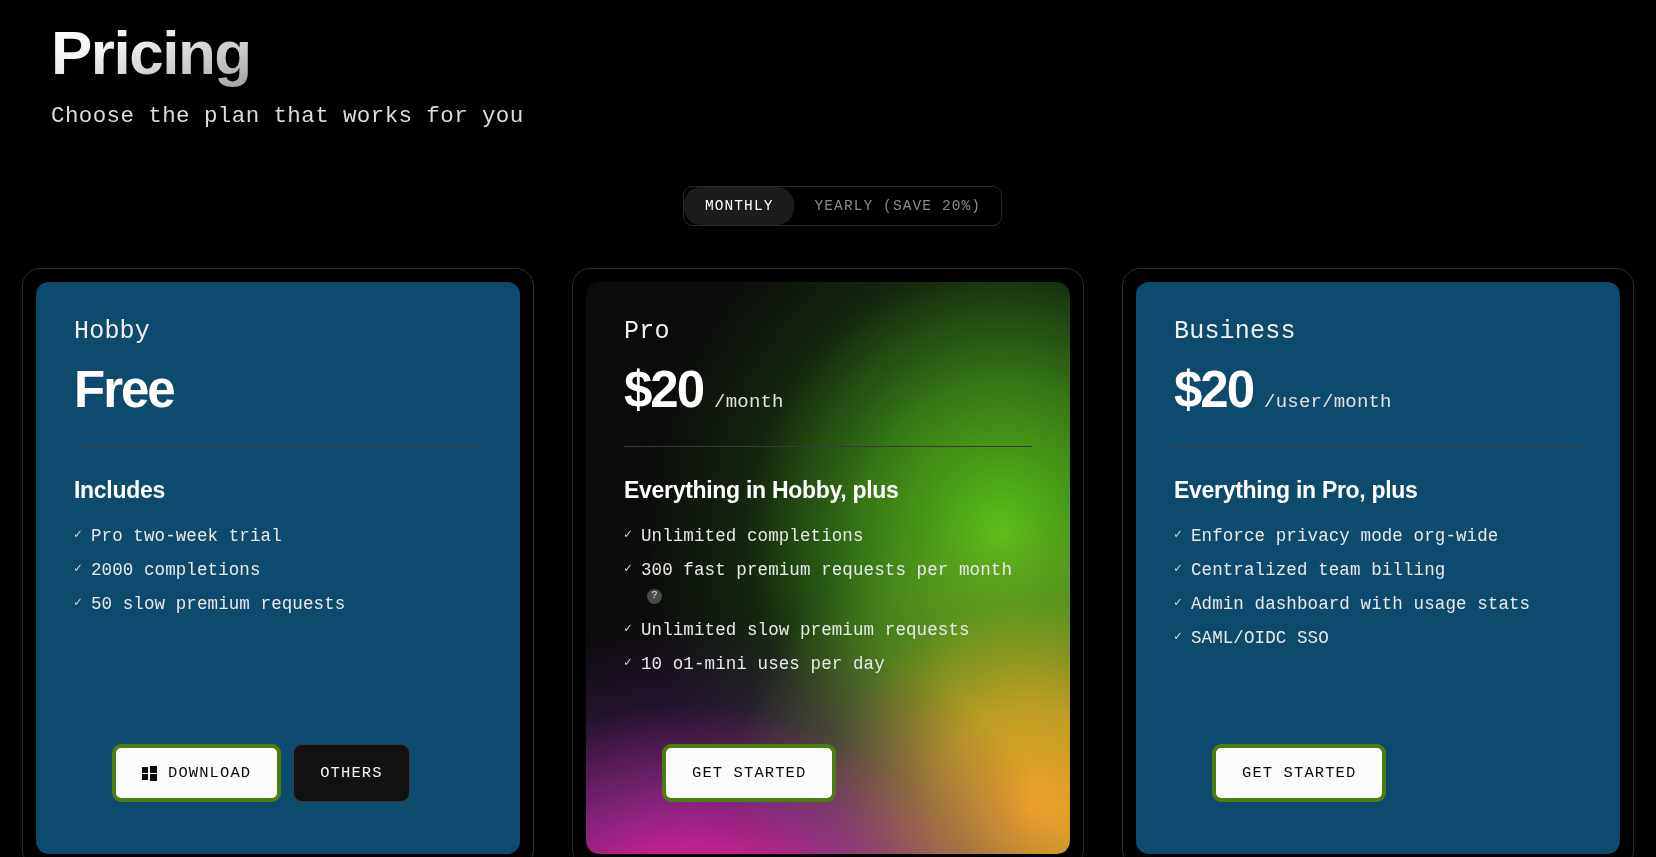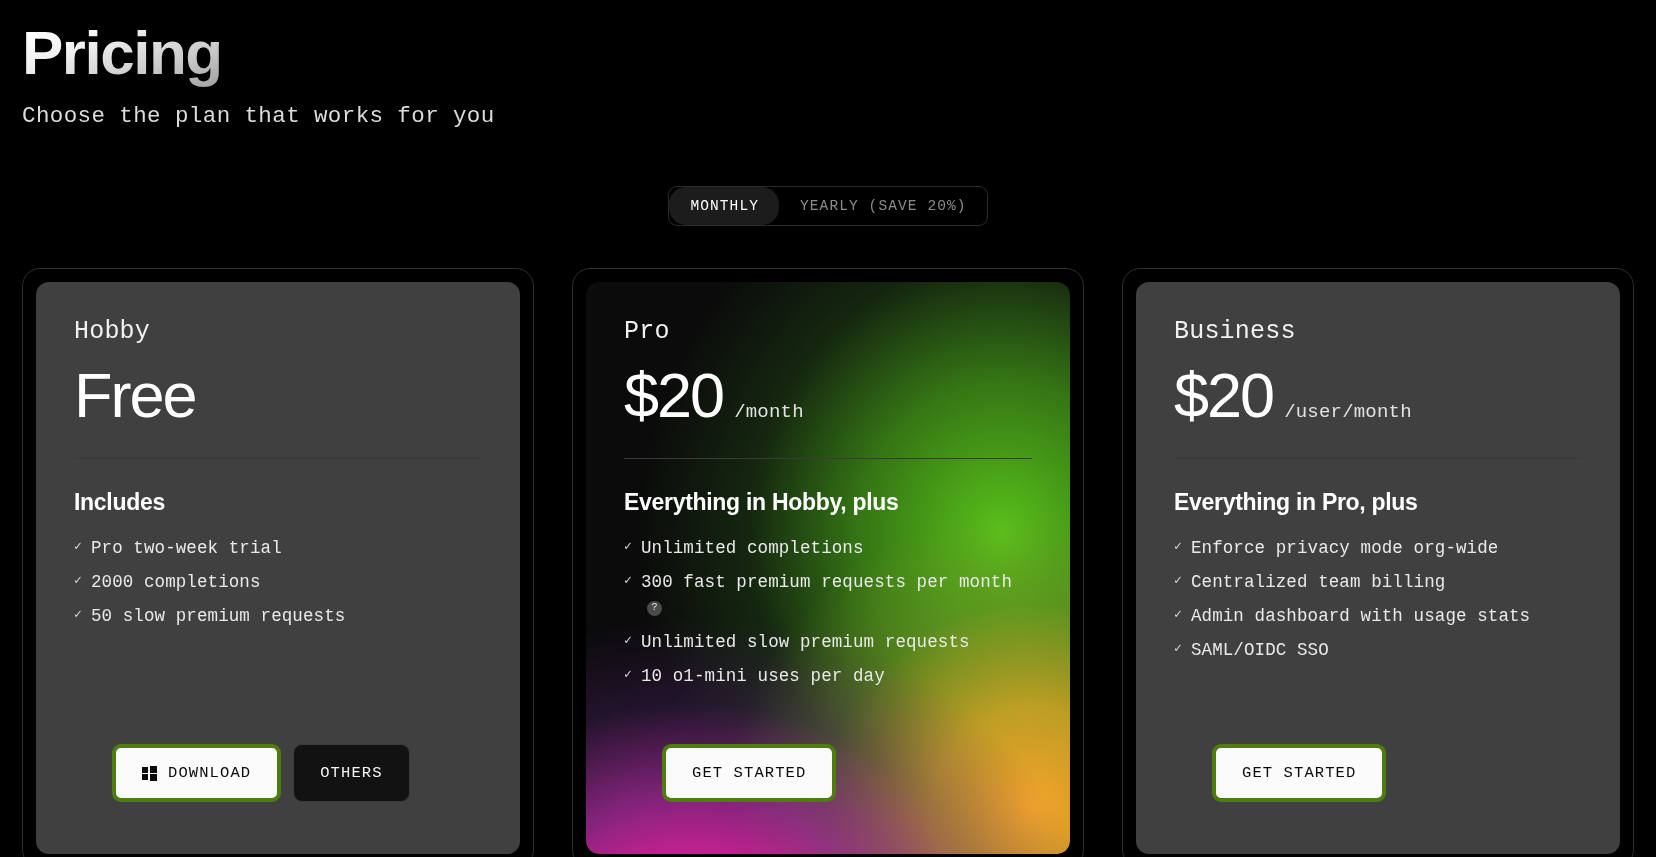--- a/index.html
+++ b/index.html
@@ -2,21 +2,21 @@
 <html><head>
 <meta charset="utf-8">
 <style>
   * { margin:0; padding:0; box-sizing:border-box; }
   html, body {
     width:1656px; height:857px;
     background:#000;
     overflow:hidden;
     font-family:"Liberation Mono","DejaVu Sans Mono",monospace;
   }
-  .page { position:relative; width:1656px; height:857px; background:#000; }
+  .page { position:relative; width:1656px; height:857px; background:#000;padding-left:29px; }
 
   
   .header { padding:14px 0 0 22px; }
   .page-title {
     font-family:"Liberation Sans","DejaVu Sans",sans-serif;
     font-size:62px;
     font-weight:700;
     letter-spacing:-1.5px;
     line-height:1.25;
     background:linear-gradient(160deg,#ffffff 10%,#f2f2f2 35%,#c9c9c9 70%,#9a9a9a 100%);
@@ -74,21 +74,21 @@
     border:1px solid #2e2e2e;
     border-radius:18px;
     padding:13px;
     height:600px;
     background:#000;
   }
   .card {
     position:relative;
     height:100%;
     border-radius:13px;
-    background:#404040;
+    background:#0c4a6e;
     padding:35px 38px 0 38px;
     overflow:hidden;
   }
   .card.featured { background:#0b0b0b; }
   .card-grad {
     position:absolute;
     inset:0;
     border-radius:13px;
     pointer-events:none;
     background:
@@ -104,22 +104,22 @@
     letter-spacing:0.2px;
   }
   .price-row {
     display:flex;
     align-items:baseline;
     gap:11px;
     margin-top:18px;
   }
   .price {
     font-family:"Liberation Sans","DejaVu Sans",sans-serif;
-    font-size:63px;
-    font-weight:400;
+    font-size:51px;
+    font-weight:700;
     color:#fff;
     letter-spacing:-2px;
     line-height:1;
   }
   .price-period {
     font-size:19px;
     color:#e2e2e2;
     letter-spacing:0.2px;
   }
   .divider {

